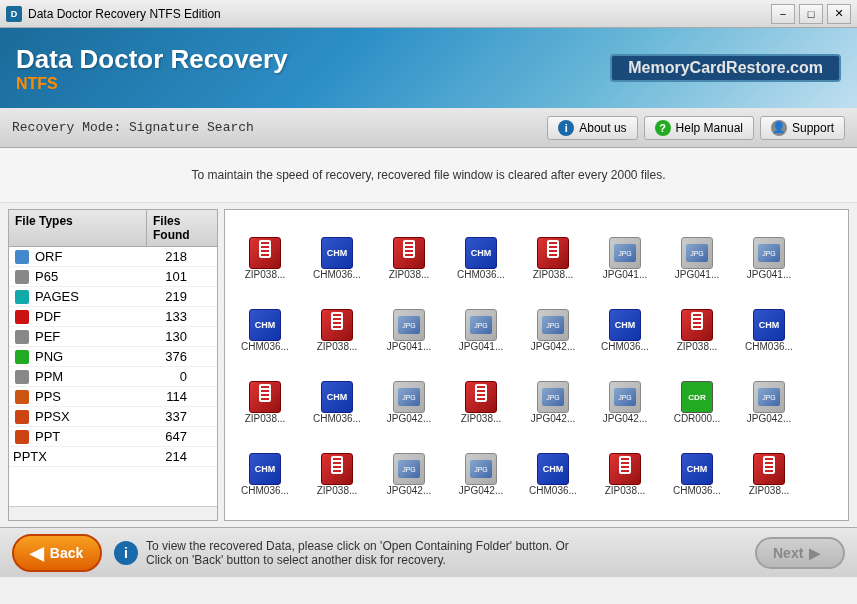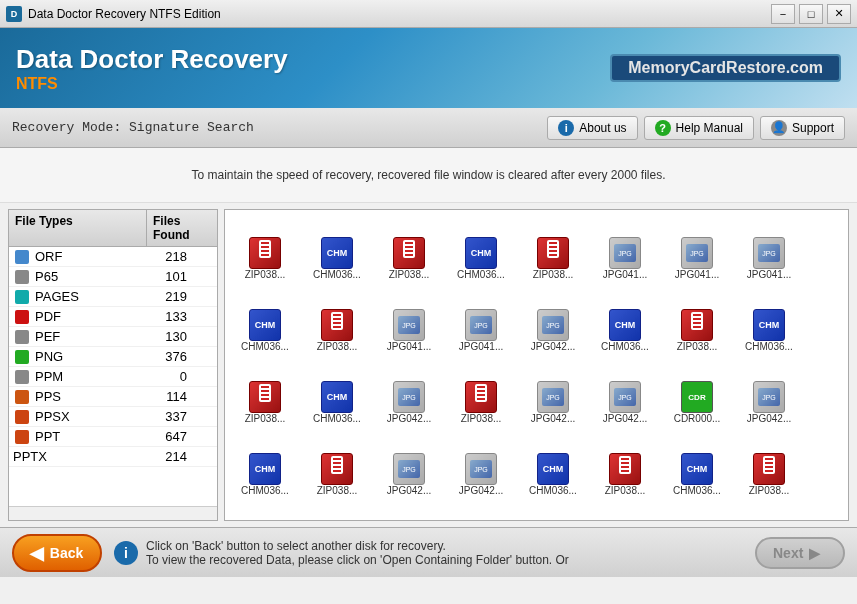--- a/index.html
+++ b/index.html
@@ -664,21 +664,21 @@
 </div>
 
 <div class="footer">
   <button class="back-btn">
     <span class="back-arrow">◀</span>
     <span>Back</span>
   </button>
   <div class="footer-info">
     <div class="footer-info-icon">i</div>
     <div class="footer-text">
+      <div>To view the recovered Data, please click on 'Open Containing Folder' button. Or</div>
       <div>Click on 'Back' button to select another disk for recovery.</div>
-      <div>To view the recovered Data, please click on 'Open Containing Folder' button. Or</div>
     </div>
   </div>
   <button class="next-btn">
     <span>Next</span>
     <span>▶</span>
   </button>
 </div>
 
 </body></html>

